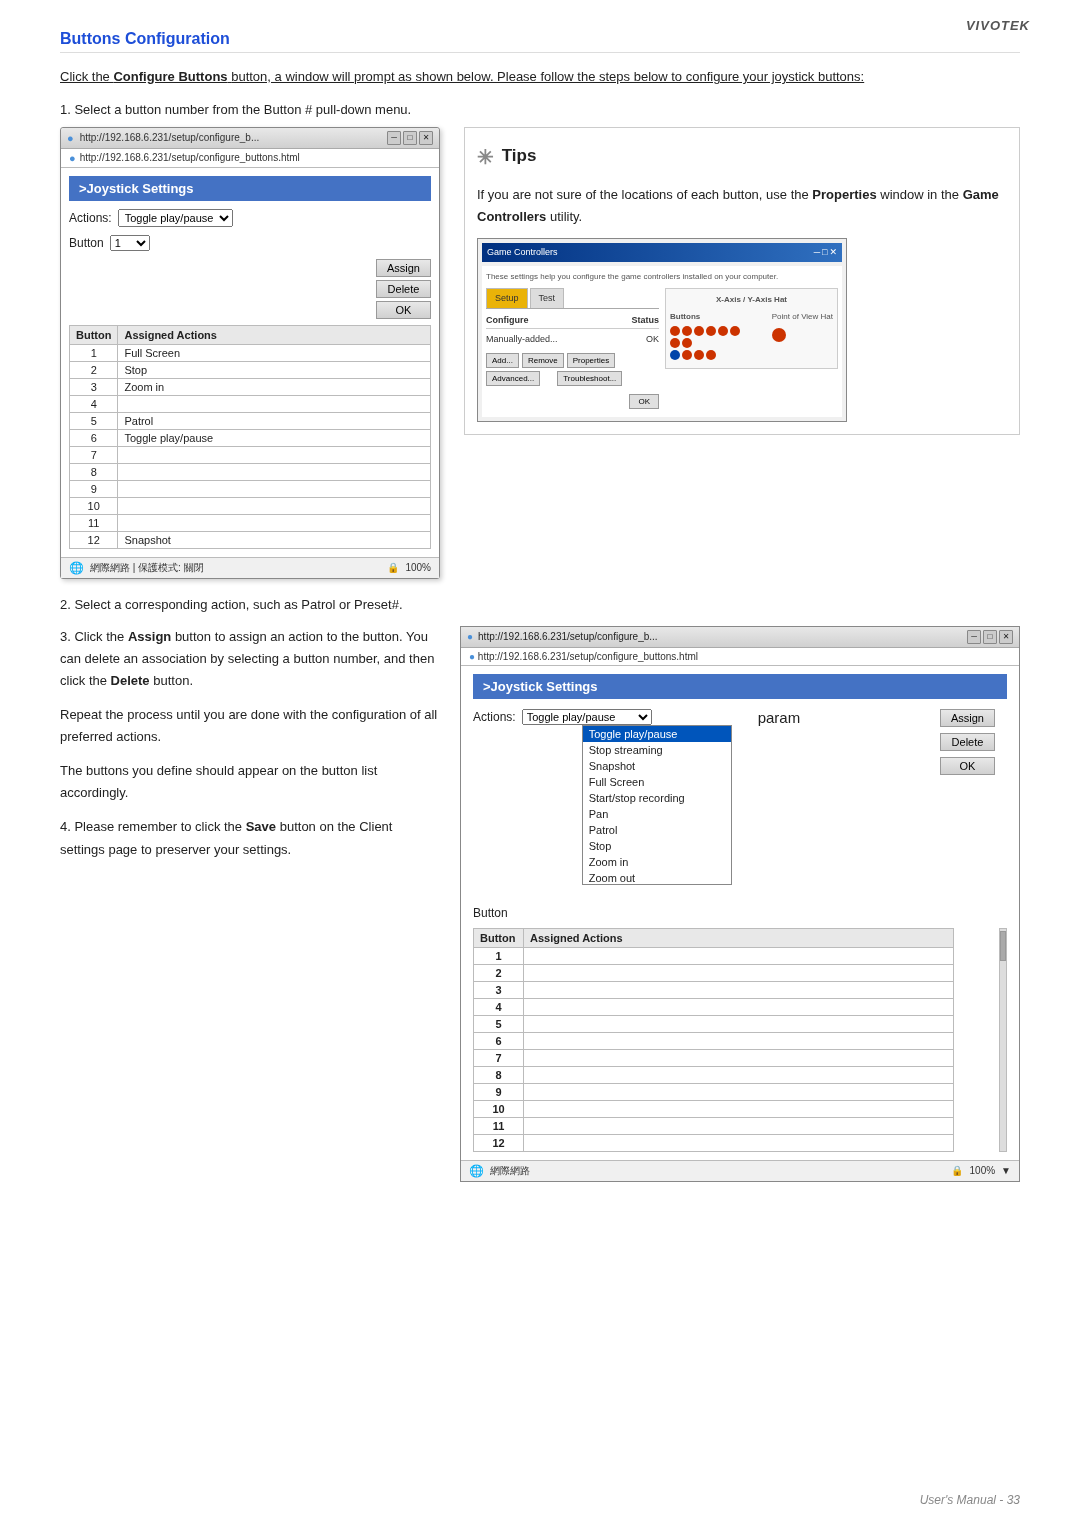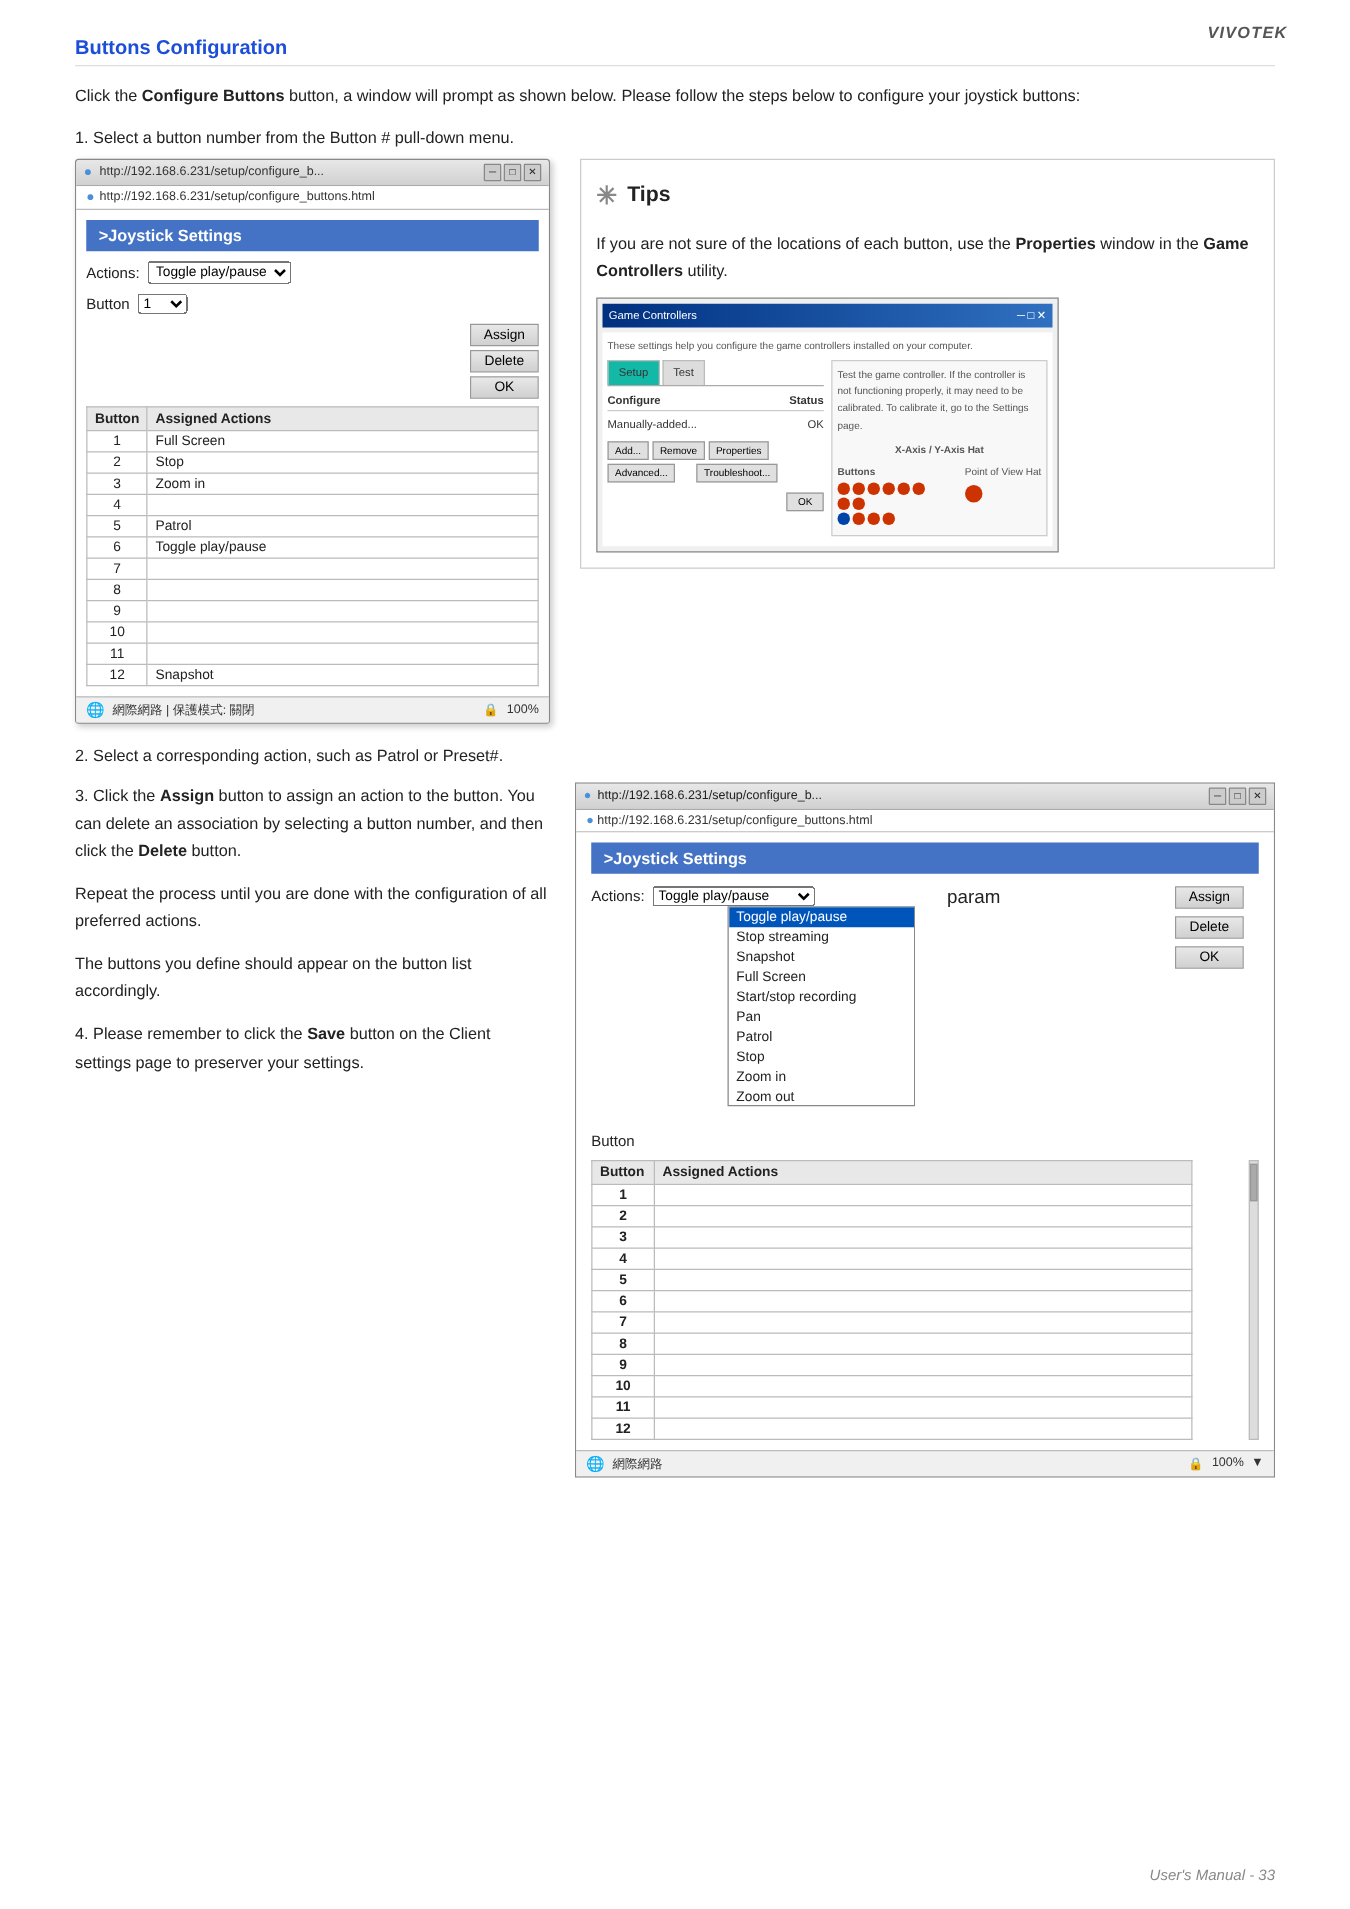--- a/index.html
+++ b/index.html
@@ -32,20 +32,21 @@
       font-size: 16px;
       font-weight: bold;
       margin-bottom: 14px;
       border-bottom: 1px solid #ddd;
       padding-bottom: 4px;
     }
     .intro-text {
       font-size: 13px;
       line-height: 1.6;
       margin-bottom: 14px;
+      text-decoration: underline;
     }
     .intro-text strong { font-weight: bold; }
     .step-text {
       font-size: 13px;
       margin-bottom: 10px;
     }
 
     
     .row-top {
       display: flex;
@@ -227,21 +228,21 @@
       border-bottom: 1px solid #aaa;
     }
     .gc-tab {
       font-size: 9px;
       padding: 2px 8px;
       background: #ddd;
       border: 1px solid #bbb;
       border-bottom: none;
     }
     .gc-tab.active {
-      background: #14b8a6;
+      background: #eab308;
     }
     .gc-row {
       display: flex;
       gap: 6px;
       margin-bottom: 4px;
       align-items: flex-start;
     }
     .gc-left {
       flex: 1;
     }
@@ -619,21 +620,20 @@
                 <div style="display:flex;gap:17px;margin-top:3px;">
                   <button class="gc-action-btn">Advanced...</button>
                   <button class="gc-action-btn">Troubleshoot...</button>
                 </div>
                 <div style="text-align:right;margin-top:4px;">
                   <button class="gc-ok-btn">OK</button>
                 </div>
               </div>
               <div class="gc-right">
                 <div style="background:#f8f8f8;border:1px solid #ccc;padding:4px;font-size:8px;">
-                  <div style="font-size:8px;margin-bottom:6px;">Test the game controller. If the controller is not functioning properly, it may need to be calibrated. To calibrate it, go to the Settings page.</div>
                   <div style="font-size:8px;font-weight:bold;text-align:center;margin-bottom:4px;">X-Axis / Y-Axis   Hat</div>
                   <div style="display:flex;justify-content:space-between;align-items:flex-start;margin-bottom:4px;">
                     <div>
                       <div style="font-size:8px;font-weight:bold;margin-bottom:2px;">Buttons</div>
                       <div style="display:flex;gap:2px;flex-wrap:wrap;max-width:80px;">
                         <span class="gc-dot"></span>
                         <span class="gc-dot"></span>
                         <span class="gc-dot"></span>
                         <span class="gc-dot"></span>
                         <span class="gc-dot"></span>

